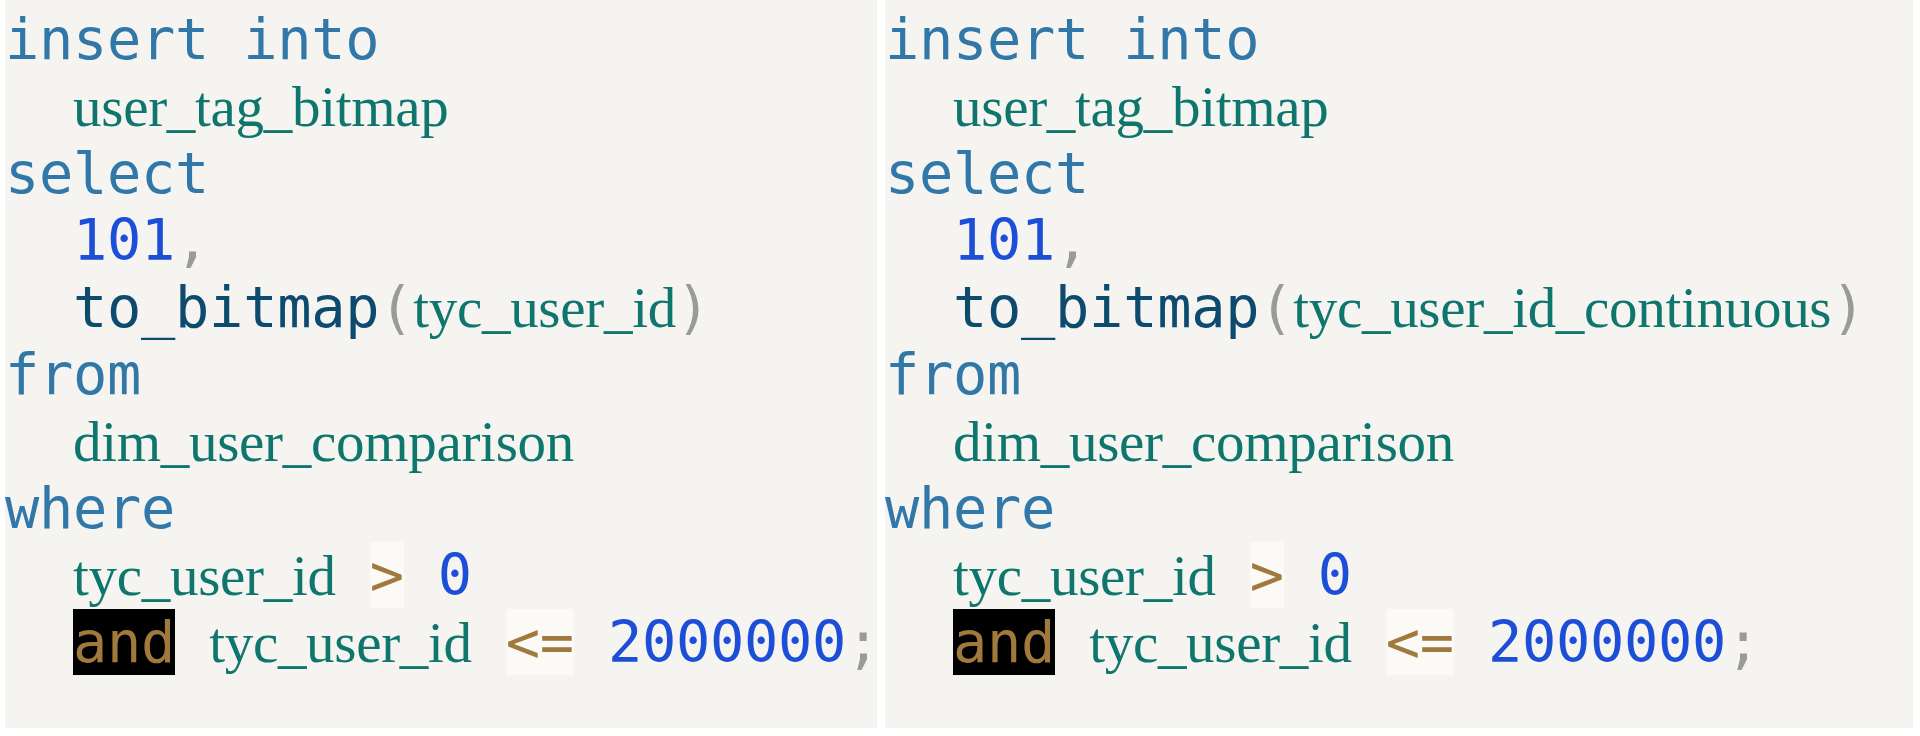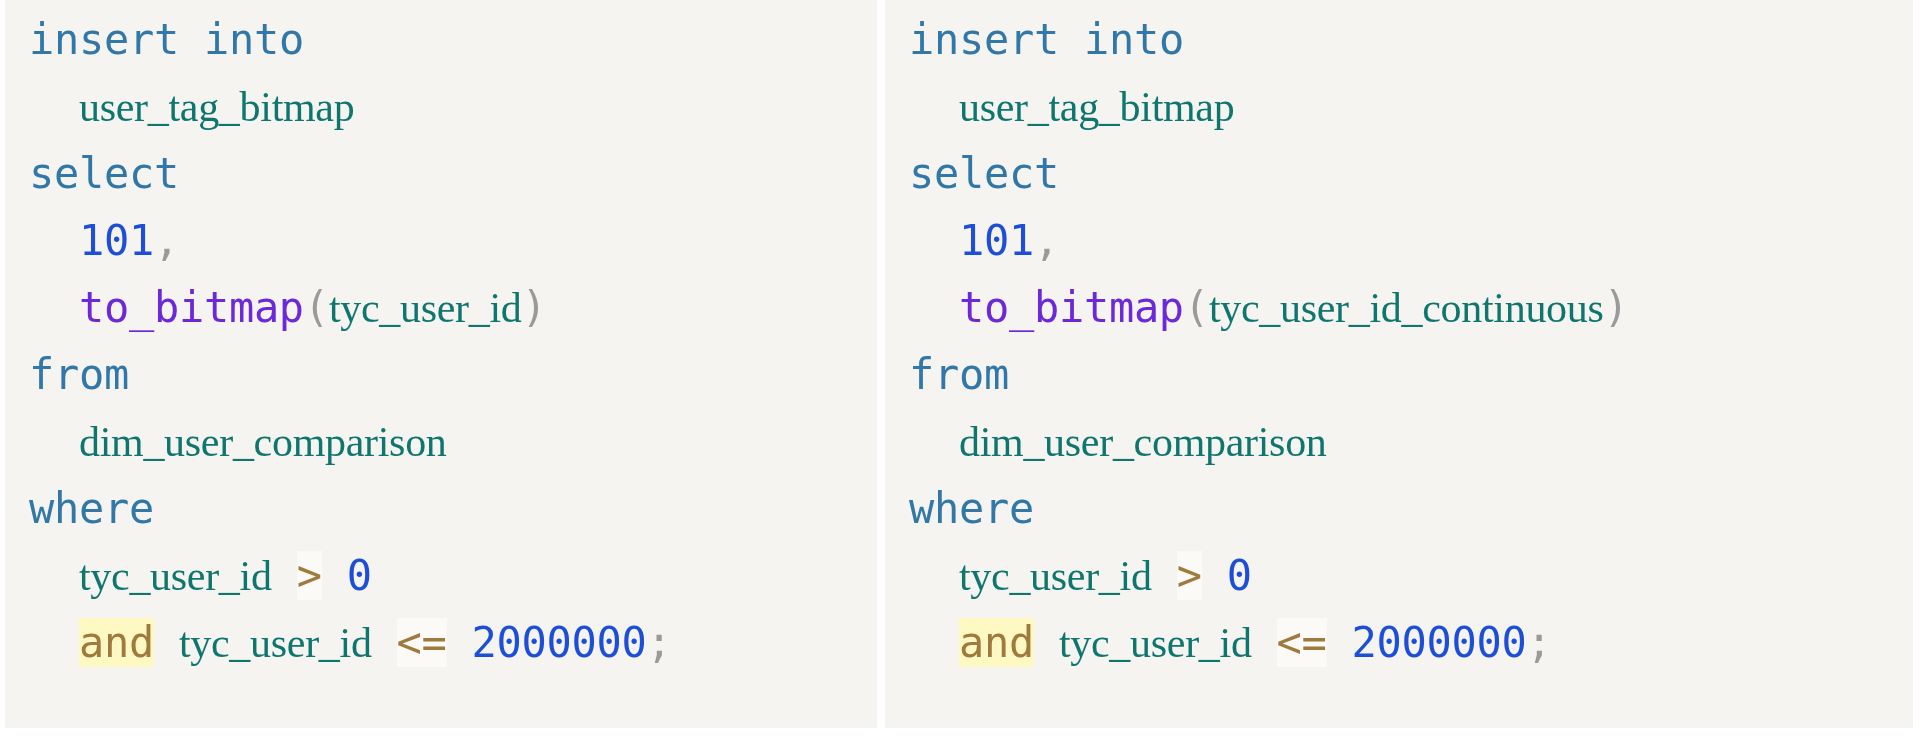--- a/index.html
+++ b/index.html
@@ -52,38 +52,37 @@
     height: 736px;
   }
 
   .code-body {
     padding: 6px 0 0 0;
     margin: 0;
   }
 
   .code-line {
     font-family: "DejaVu Sans Mono", "Liberation Mono", monospace;
-    font-size: 42px;
+    font-size: 57px;
     line-height: 67px;
     height: 67px;
     white-space: pre;
     letter-spacing: -0.3px;
     color: #2d2d2d;
-    padding-left: 24px;
     box-sizing: border-box;
   }
 
   
   .tok-kw      { color: #3178a8; }
   .tok-num     { color: #1d4ed8; }
   .tok-id      { color: #0f766e; font-family: Liberation Serif, serif; }
   .tok-punc    { color: #9a9a9a; }
-  .tok-fn      { color: #6d28d9; }
+  .tok-fn      { color: #0c4a6e; }
   .tok-op      { color: #a0793c; background: #fbfaf7; }
-  .tok-kw-and  { color: #a0793c; background: #fef9c3; }
+  .tok-kw-and  { color: #a0793c; background: #000000; }
 
   .indent { display: inline-block; }
 </style>
 </head>
 <body>
 
 <div class="compare-wrap">
 
   <div class="code-panel panel-left">
     <pre class="code-body"><div class="code-line"><span class="tok-kw">insert</span><span class="tok-sp"> </span><span class="tok-kw">into</span></div><div class="code-line"><span class="indent">  </span><span class="tok-id">user_tag_bitmap</span></div><div class="code-line"><span class="tok-kw">select</span></div><div class="code-line"><span class="indent">  </span><span class="tok-num">101</span><span class="tok-punc">,</span></div><div class="code-line"><span class="indent">  </span><span class="tok-fn">to_bitmap</span><span class="tok-punc">(</span><span class="tok-id">tyc_user_id</span><span class="tok-punc">)</span></div><div class="code-line"><span class="tok-kw">from</span></div><div class="code-line"><span class="indent">  </span><span class="tok-id">dim_user_comparison</span></div><div class="code-line"><span class="tok-kw">where</span></div><div class="code-line"><span class="indent">  </span><span class="tok-id">tyc_user_id</span><span class="tok-sp"> </span><span class="tok-op">&gt;</span><span class="tok-sp"> </span><span class="tok-num">0</span></div><div class="code-line"><span class="indent">  </span><span class="tok-kw-and">and</span><span class="tok-sp"> </span><span class="tok-id">tyc_user_id</span><span class="tok-sp"> </span><span class="tok-op">&lt;=</span><span class="tok-sp"> </span><span class="tok-num">2000000</span><span class="tok-punc">;</span></div></pre>

